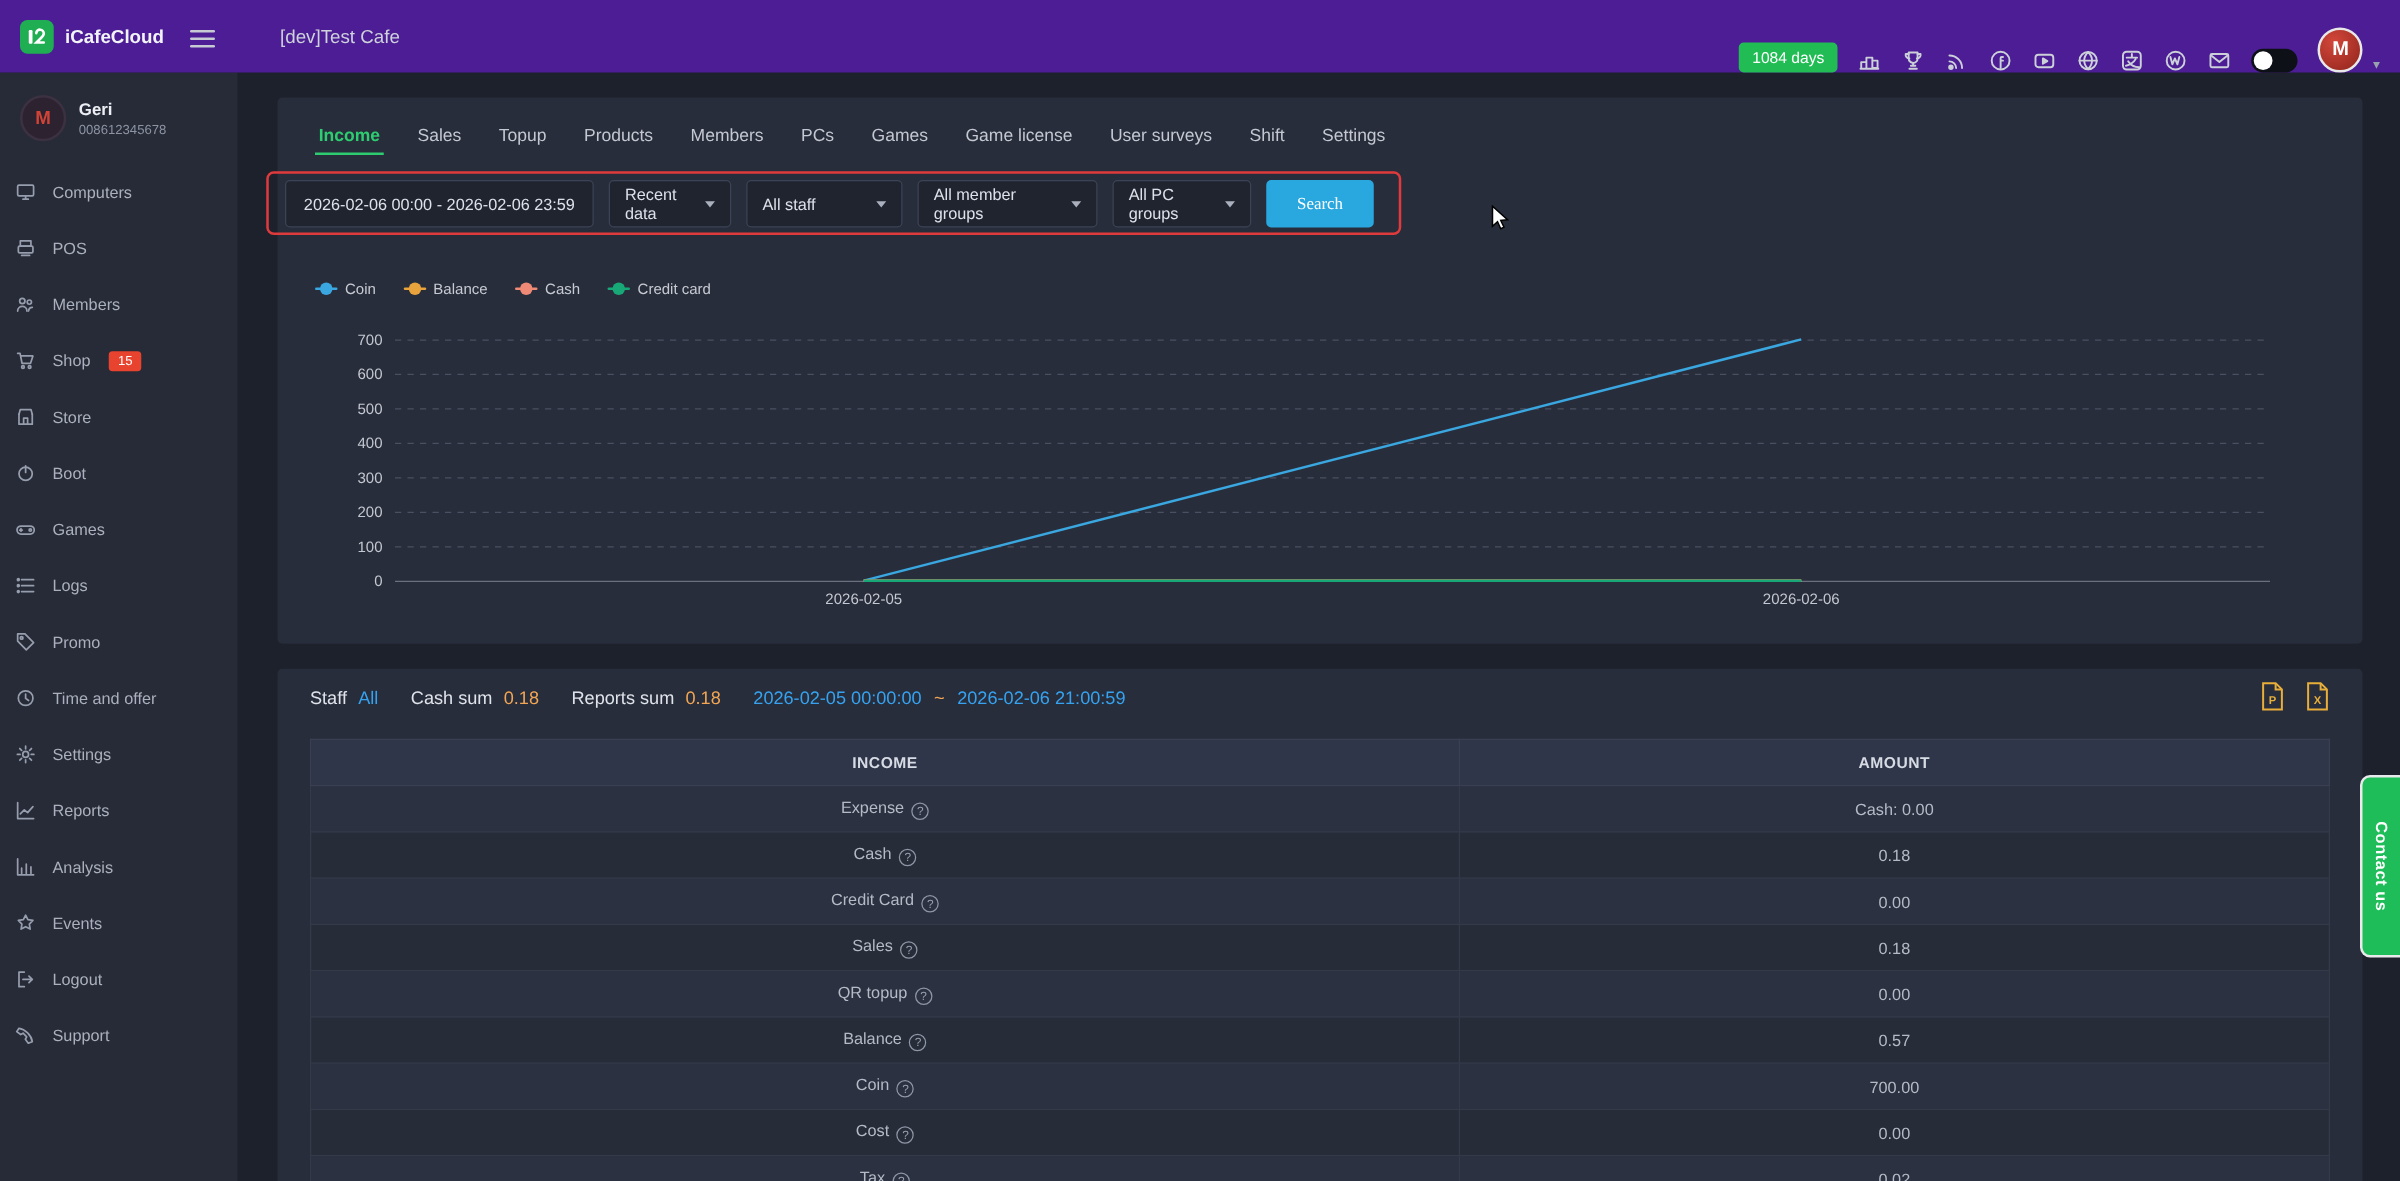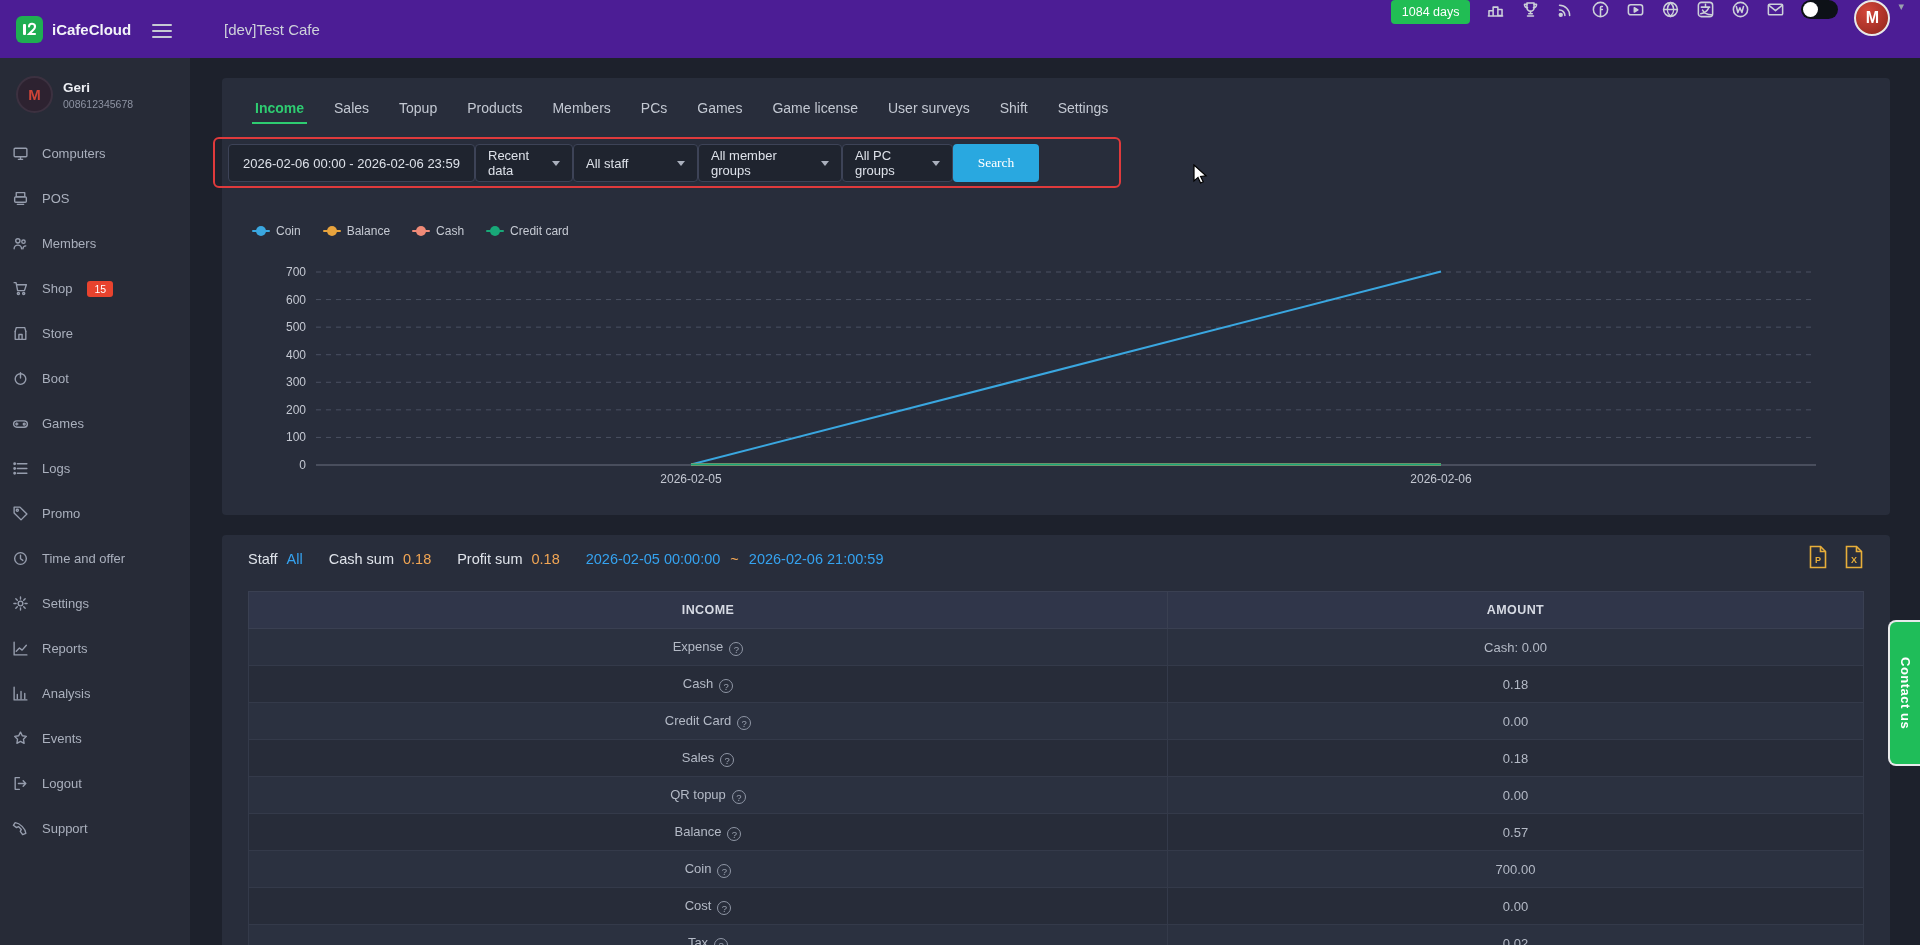--- a/index.html
+++ b/index.html
@@ -6,21 +6,21 @@
   html,body{width:1920px;height:945px;overflow:hidden;background:#1d212c;
     font-family:"Liberation Sans","DejaVu Sans",sans-serif;position:relative;color:#cfd3dc}
   
   .topbar{position:absolute;left:0;top:0;width:1920px;height:58px;background:#4c1d95;z-index:5}
   .brand{position:absolute;left:16px;top:0;height:58px;display:flex;align-items:center;gap:9px;cursor:pointer}
   .brand-logo{width:27px;height:27px;border-radius:6px;background:#1fae52;display:flex;align-items:center;justify-content:center}
   .brand-name{color:#f2f4f8;font-weight:bold;font-size:15px}
   .hamburger{position:absolute;left:152px;top:20px;width:20px;cursor:pointer}
   .hamburger span{display:block;height:2px;background:#c6cad3;margin:4px 0;border-radius:1px}
   .cafe-name{position:absolute;left:224px;top:0;height:58px;display:flex;align-items:center;color:#ced2da;font-size:15px}
-  .topbar-right{position:absolute;right:16px;top:0;height:58px;display:flex;align-items:flex-start;gap:16px}
+  .topbar-right{position:absolute;right:16px;top:0;height:58px;display:flex;align-items:flex-end;gap:16px}
   .days-badge{background:#21bd54;color:#fff;font-size:12.5px;padding:5px 11px;border-radius:4px;cursor:pointer}
   .tb-icon{color:#ccd0d9;width:19px;height:19px;display:flex;cursor:pointer}
   .tb-icon svg{width:19px;height:19px}
   .toggle{width:37px;height:19px;border-radius:10px;background:#0d1117;position:relative;cursor:pointer}
   .toggle .knob{position:absolute;left:2px;top:2px;width:15px;height:15px;border-radius:50%;background:#fff}
   .avatar{width:36px;height:36px;border-radius:50%;background:radial-gradient(circle at 35% 30%,#d3473a,#8f241c);
     color:#fff;font-weight:bold;font-size:16px;display:flex;align-items:center;justify-content:center;
     border:2px solid #e8e8e8;cursor:pointer}
   .chev{color:#9aa1ae;font-size:11px;margin-left:-8px;cursor:pointer}
   
@@ -39,21 +39,21 @@
   
   .main-panel{position:absolute;background:#282d3b;border-radius:4px}
   #panel-top{left:222px;top:78px;width:1668px;height:437px}
   #panel-bottom{left:222px;top:535px;width:1668px;height:430px}
   
   .tabs{position:absolute;left:18px;top:12px;display:flex}
   .tab{padding:10px 15px;font-size:14px;color:#c3c8d2;cursor:pointer;position:relative;white-space:nowrap}
   .tab.active{color:#2ecc71;font-weight:bold}
   .tab.active:after{content:"";position:absolute;left:12px;right:12px;bottom:2px;height:2px;background:#2ecc71}
   
-  .filters{position:absolute;left:6px;top:66px;display:flex;align-items:center}
+  .filters{position:absolute;left:6px;top:66px;display:flex;gap:12px;align-items:center}
   .f-input,.f-select{height:38px;background:#1f242f;border:1px solid #3d4357;border-radius:4px;color:#dde1e9;
     font-size:13px;display:flex;align-items:center;padding:0 12px}
   .f-input{width:247px;justify-content:center;cursor:text}
   .f-select{justify-content:space-between;cursor:pointer}
   .f-select .tri{width:0;height:0;border-left:4px solid transparent;border-right:4px solid transparent;
     border-top:5px solid #aab0bd;margin-left:10px}
   .search-btn{width:86px;height:38px;background:#29a8e0;border:none;border-radius:4px;color:#fff;
     font-size:13.5px;cursor:pointer;font-family:Liberation Serif, serif}
   .annotation{position:absolute;left:-9px;top:59px;width:908px;height:51px;border:2px solid #df3a3c;
     border-radius:6px;pointer-events:none}
@@ -429,21 +429,21 @@
       <polyline points="469,208.5 1219,208.5" fill="none" stroke="#18a878" stroke-width="2"></polyline>
     </svg>
 </div>
 
 <div class="main-panel" id="panel-bottom">
   <div class="summary">
     <span class="lbl">Staff</span>
     <span class="v-blue gap">All</span>
     <span class="lbl">Cash sum</span>
     <span class="v-orange gap">0.18</span>
-    <span class="lbl">Profit sum</span>
+    <span class="lbl">Reports sum</span>
     <span class="v-orange gap">0.18</span>
     <span class="v-blue">2026-02-05 00:00:00</span>
     <span class="v-orange sep">~</span>
     <span class="v-blue">2026-02-06 21:00:59</span>
   </div>
   <div class="exports">
     <span class="exp-icon">
       <svg width="20" height="24" viewBox="0 0 20 24">
           <path d="M2.5 1.5h10l5 5v16h-15z" fill="none" stroke="#e7ae3a" stroke-width="1.6"></path>
           <path d="M12.5 1.5v5h5" fill="none" stroke="#e7ae3a" stroke-width="1.6"></path>

